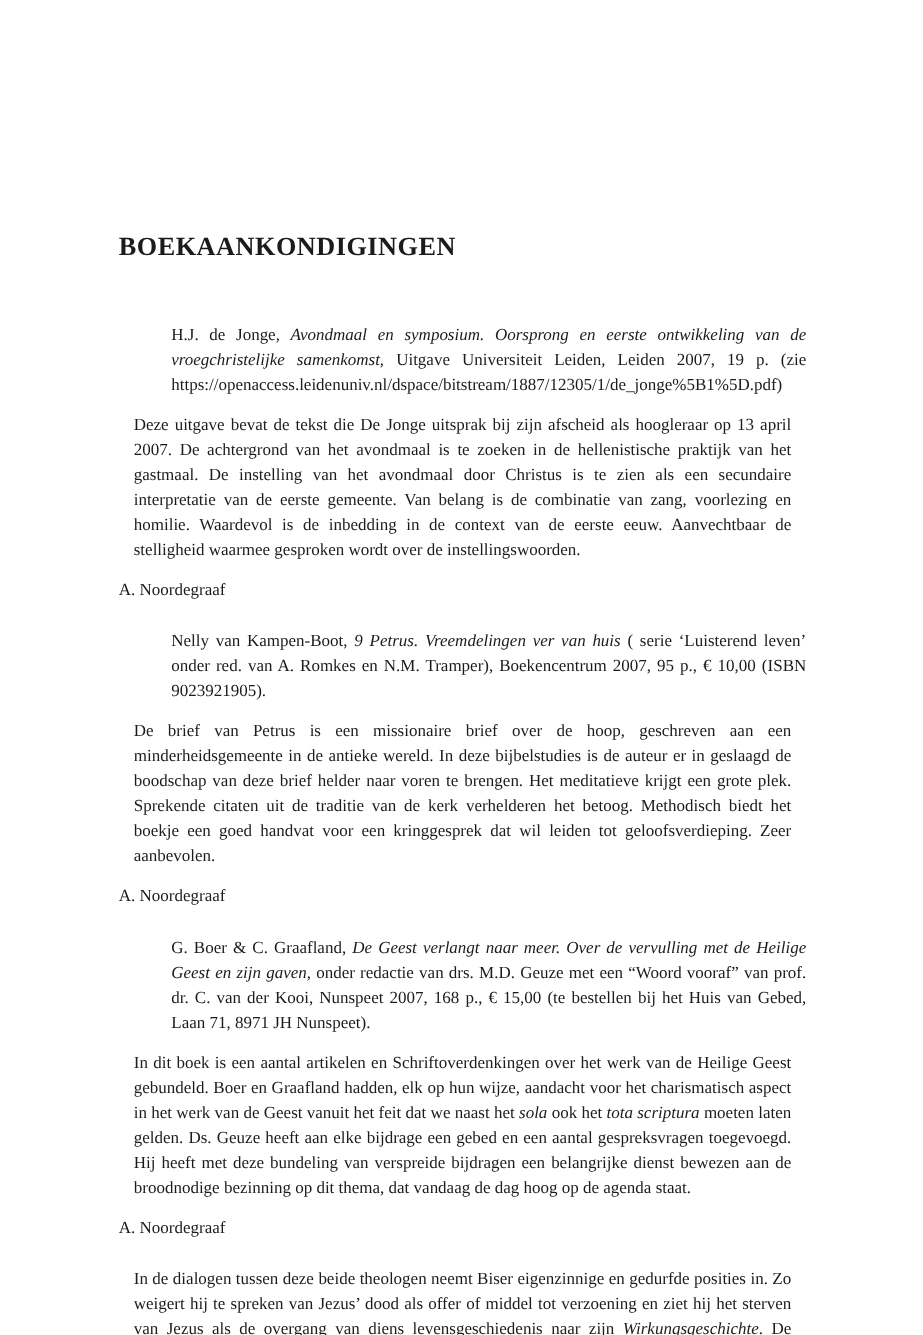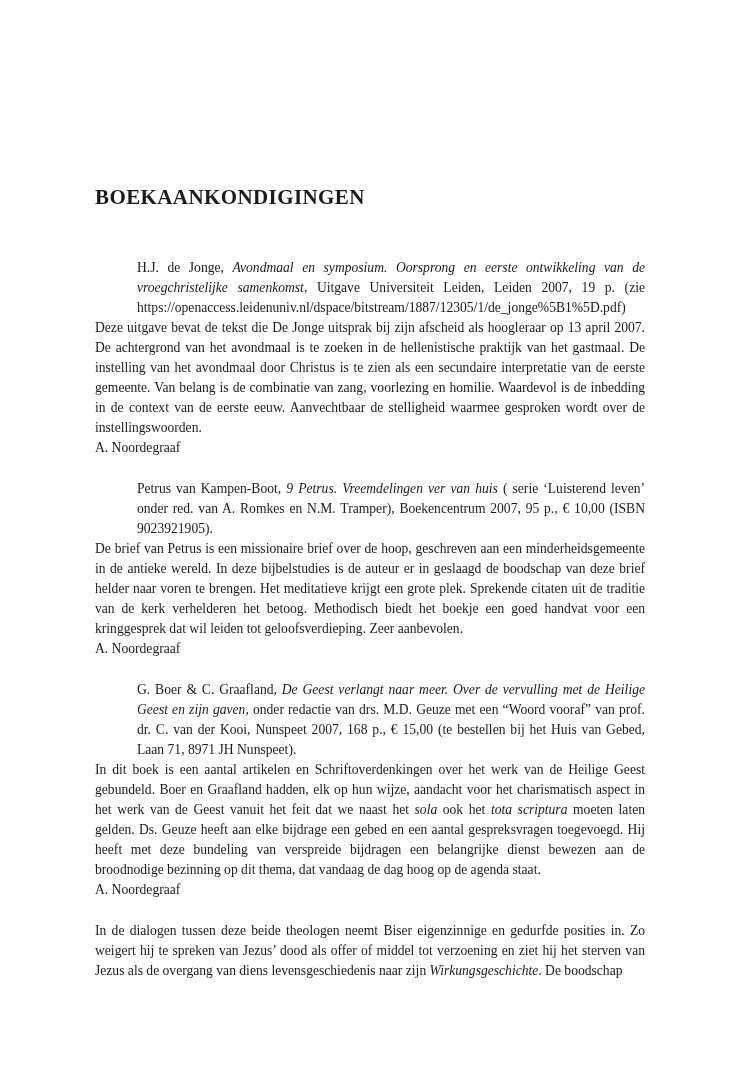--- a/index.html
+++ b/index.html
@@ -33,21 +33,21 @@
     font-size: 13.6px;
     line-height: 20px;
     margin: 0 0 21px 0;
   }
   .citation {
     margin: 0 0 0 42px;
     text-align: justify;
     overflow-wrap: break-word;
   }
   .body-text {
-    margin: 0;
+    margin: 12px;
     text-align: justify;
     overflow-wrap: break-word;
   }
   .signature {
     margin: 0;
     text-align: left;
   }
   i { font-style: italic; }
 </style>
 </head>
@@ -56,21 +56,21 @@
 <div class="page">
   <h1 class="title">BOEKAANKONDIGINGEN</h1>
   <main class="entries">
   <section class="entry">
     <p class="citation"><span>H.J. de Jonge, </span><i>Avondmaal en symposium. Oorsprong en eerste ontwikkeling van de vroegchristelijke samenkomst, </i><span>Uitgave Universiteit Leiden, Leiden 2007, 19 p. (zie https://openaccess.leidenuniv.nl/dspace/bitstream/1887/12305/1/de_jonge%5B1%5D.pdf)</span></p>
     <p class="body-text"><span>Deze uitgave bevat de tekst die De Jonge uitsprak bij zijn afscheid als hoogleraar op 13 april 2007. De achtergrond van het avondmaal is te zoeken in de hellenistische praktijk van het gastmaal. De instelling van het avondmaal door Christus is te zien als een secundaire interpretatie van de eerste gemeente. Van belang is de combinatie van zang, voorlezing en homilie. Waardevol is de inbedding in de context van de eerste eeuw. Aanvechtbaar de stelligheid waarmee gesproken wordt over de instellingswoorden.</span></p>
     <p class="signature">A. Noordegraaf</p>
   </section>
 
   <section class="entry">
-    <p class="citation"><span>Petrus van Kampen-Boot, </span><i>9 Petrus. Vreemdelingen ver van huis</i><span> ( serie ‘Luisterend leven’ onder red. van A. Romkes en N.M. Tramper), Boekencentrum 2007, 95 p., € 10,00 (ISBN 9023921905).</span></p>
+    <p class="citation"><span>Nelly van Kampen-Boot, </span><i>9 Petrus. Vreemdelingen ver van huis</i><span> ( serie ‘Luisterend leven’ onder red. van A. Romkes en N.M. Tramper), Boekencentrum 2007, 95 p., € 10,00 (ISBN 9023921905).</span></p>
     <p class="body-text"><span>De brief van Petrus is een missionaire brief over de hoop, geschreven aan een minderheidsgemeente in de antieke wereld. In deze bijbelstudies is de auteur er in geslaagd de boodschap van deze brief helder naar voren te brengen. Het meditatieve krijgt een grote plek. Sprekende citaten uit de traditie van de kerk verhelderen het betoog. Methodisch biedt het boekje een goed handvat voor een kringgesprek dat wil leiden tot geloofsverdieping. Zeer aanbevolen.</span></p>
     <p class="signature">A. Noordegraaf</p>
   </section>
 
   <section class="entry">
     <p class="citation"><span>G. Boer &amp; C. Graafland, </span><i>De Geest verlangt naar meer. Over de vervulling met de Heilige Geest en zijn gaven, </i><span>onder redactie van drs. M.D. Geuze met een “Woord vooraf” van prof. dr. C. van der Kooi, Nunspeet 2007, 168 p., € 15,00 (te bestellen bij het Huis van Gebed, Laan 71, 8971 JH Nunspeet).</span></p>
     <p class="body-text"><span>In dit boek is een aantal artikelen en Schriftoverdenkingen over het werk van de Heilige Geest gebundeld. Boer en Graafland hadden, elk op hun wijze, aandacht voor het charismatisch aspect in het werk van de Geest vanuit het feit dat we naast het </span><i>sola</i><span> ook het </span><i>tota scriptura</i><span> moeten laten gelden. Ds. Geuze heeft aan elke bijdrage een gebed en een aantal gespreksvragen toegevoegd. Hij heeft met deze bundeling van verspreide bijdragen een belangrijke dienst bewezen aan de broodnodige bezinning op dit thema, dat vandaag de dag hoog op de agenda staat.</span></p>
     <p class="signature">A. Noordegraaf</p>
   </section>
 

